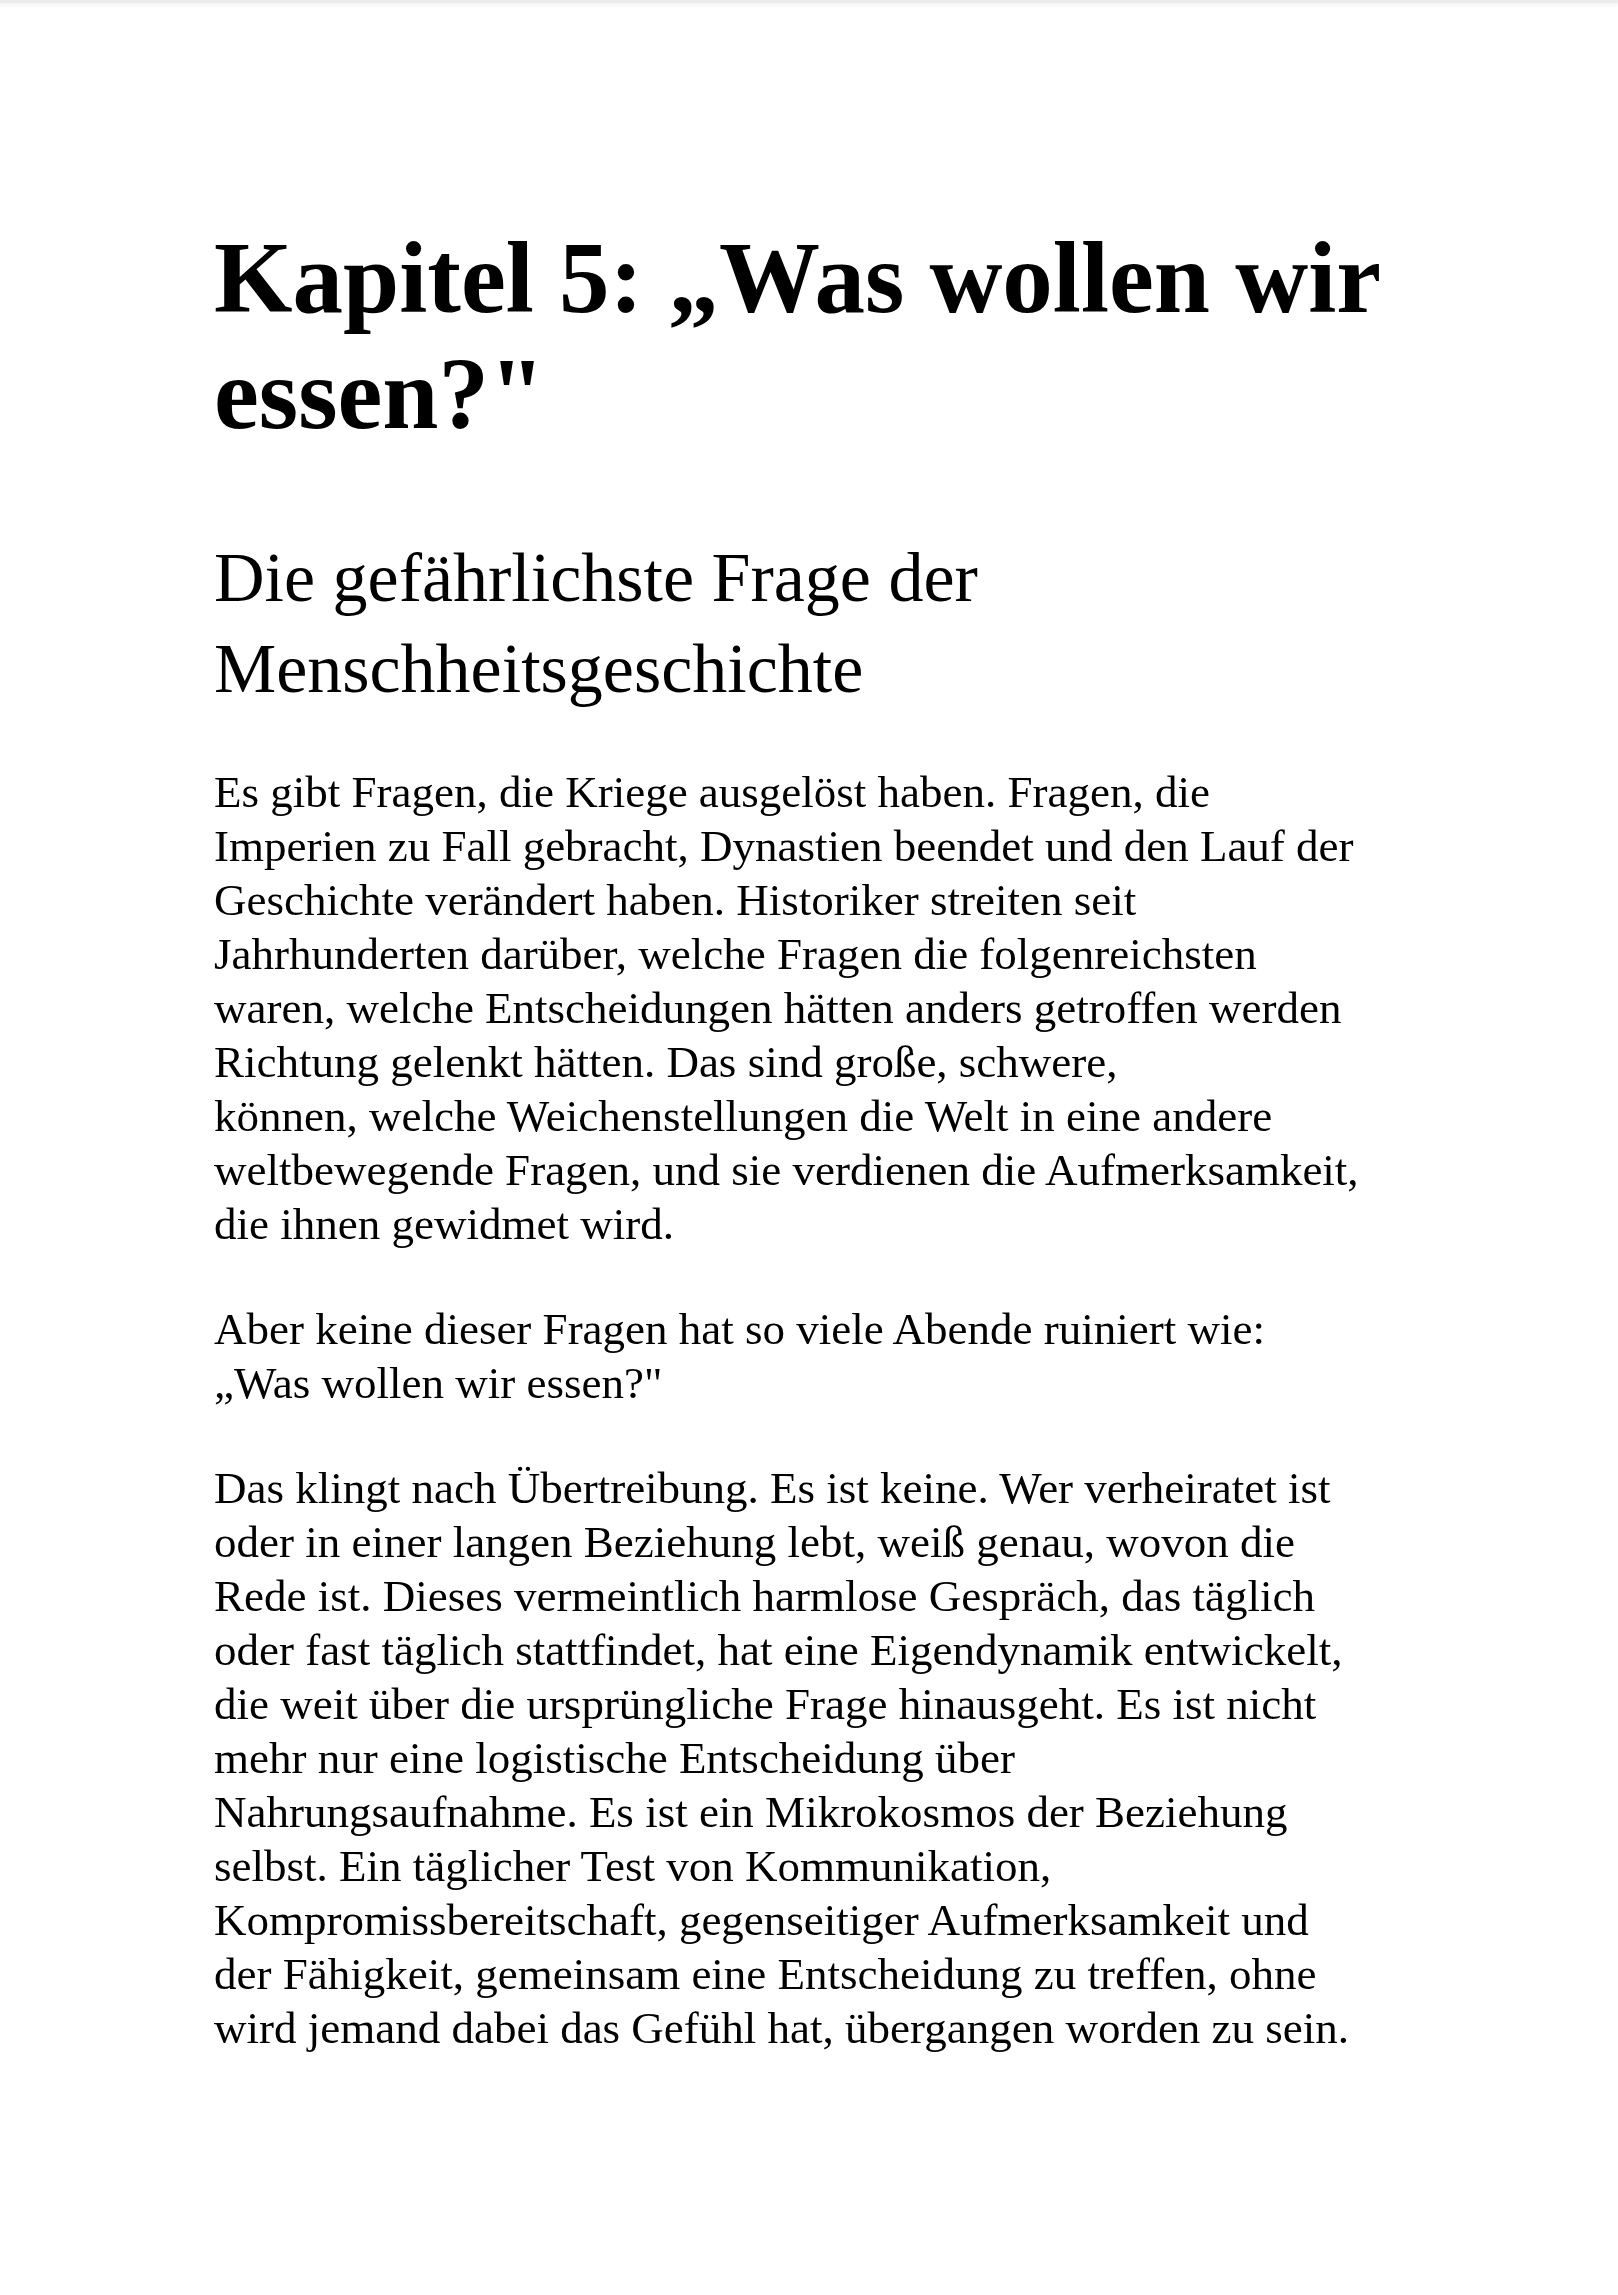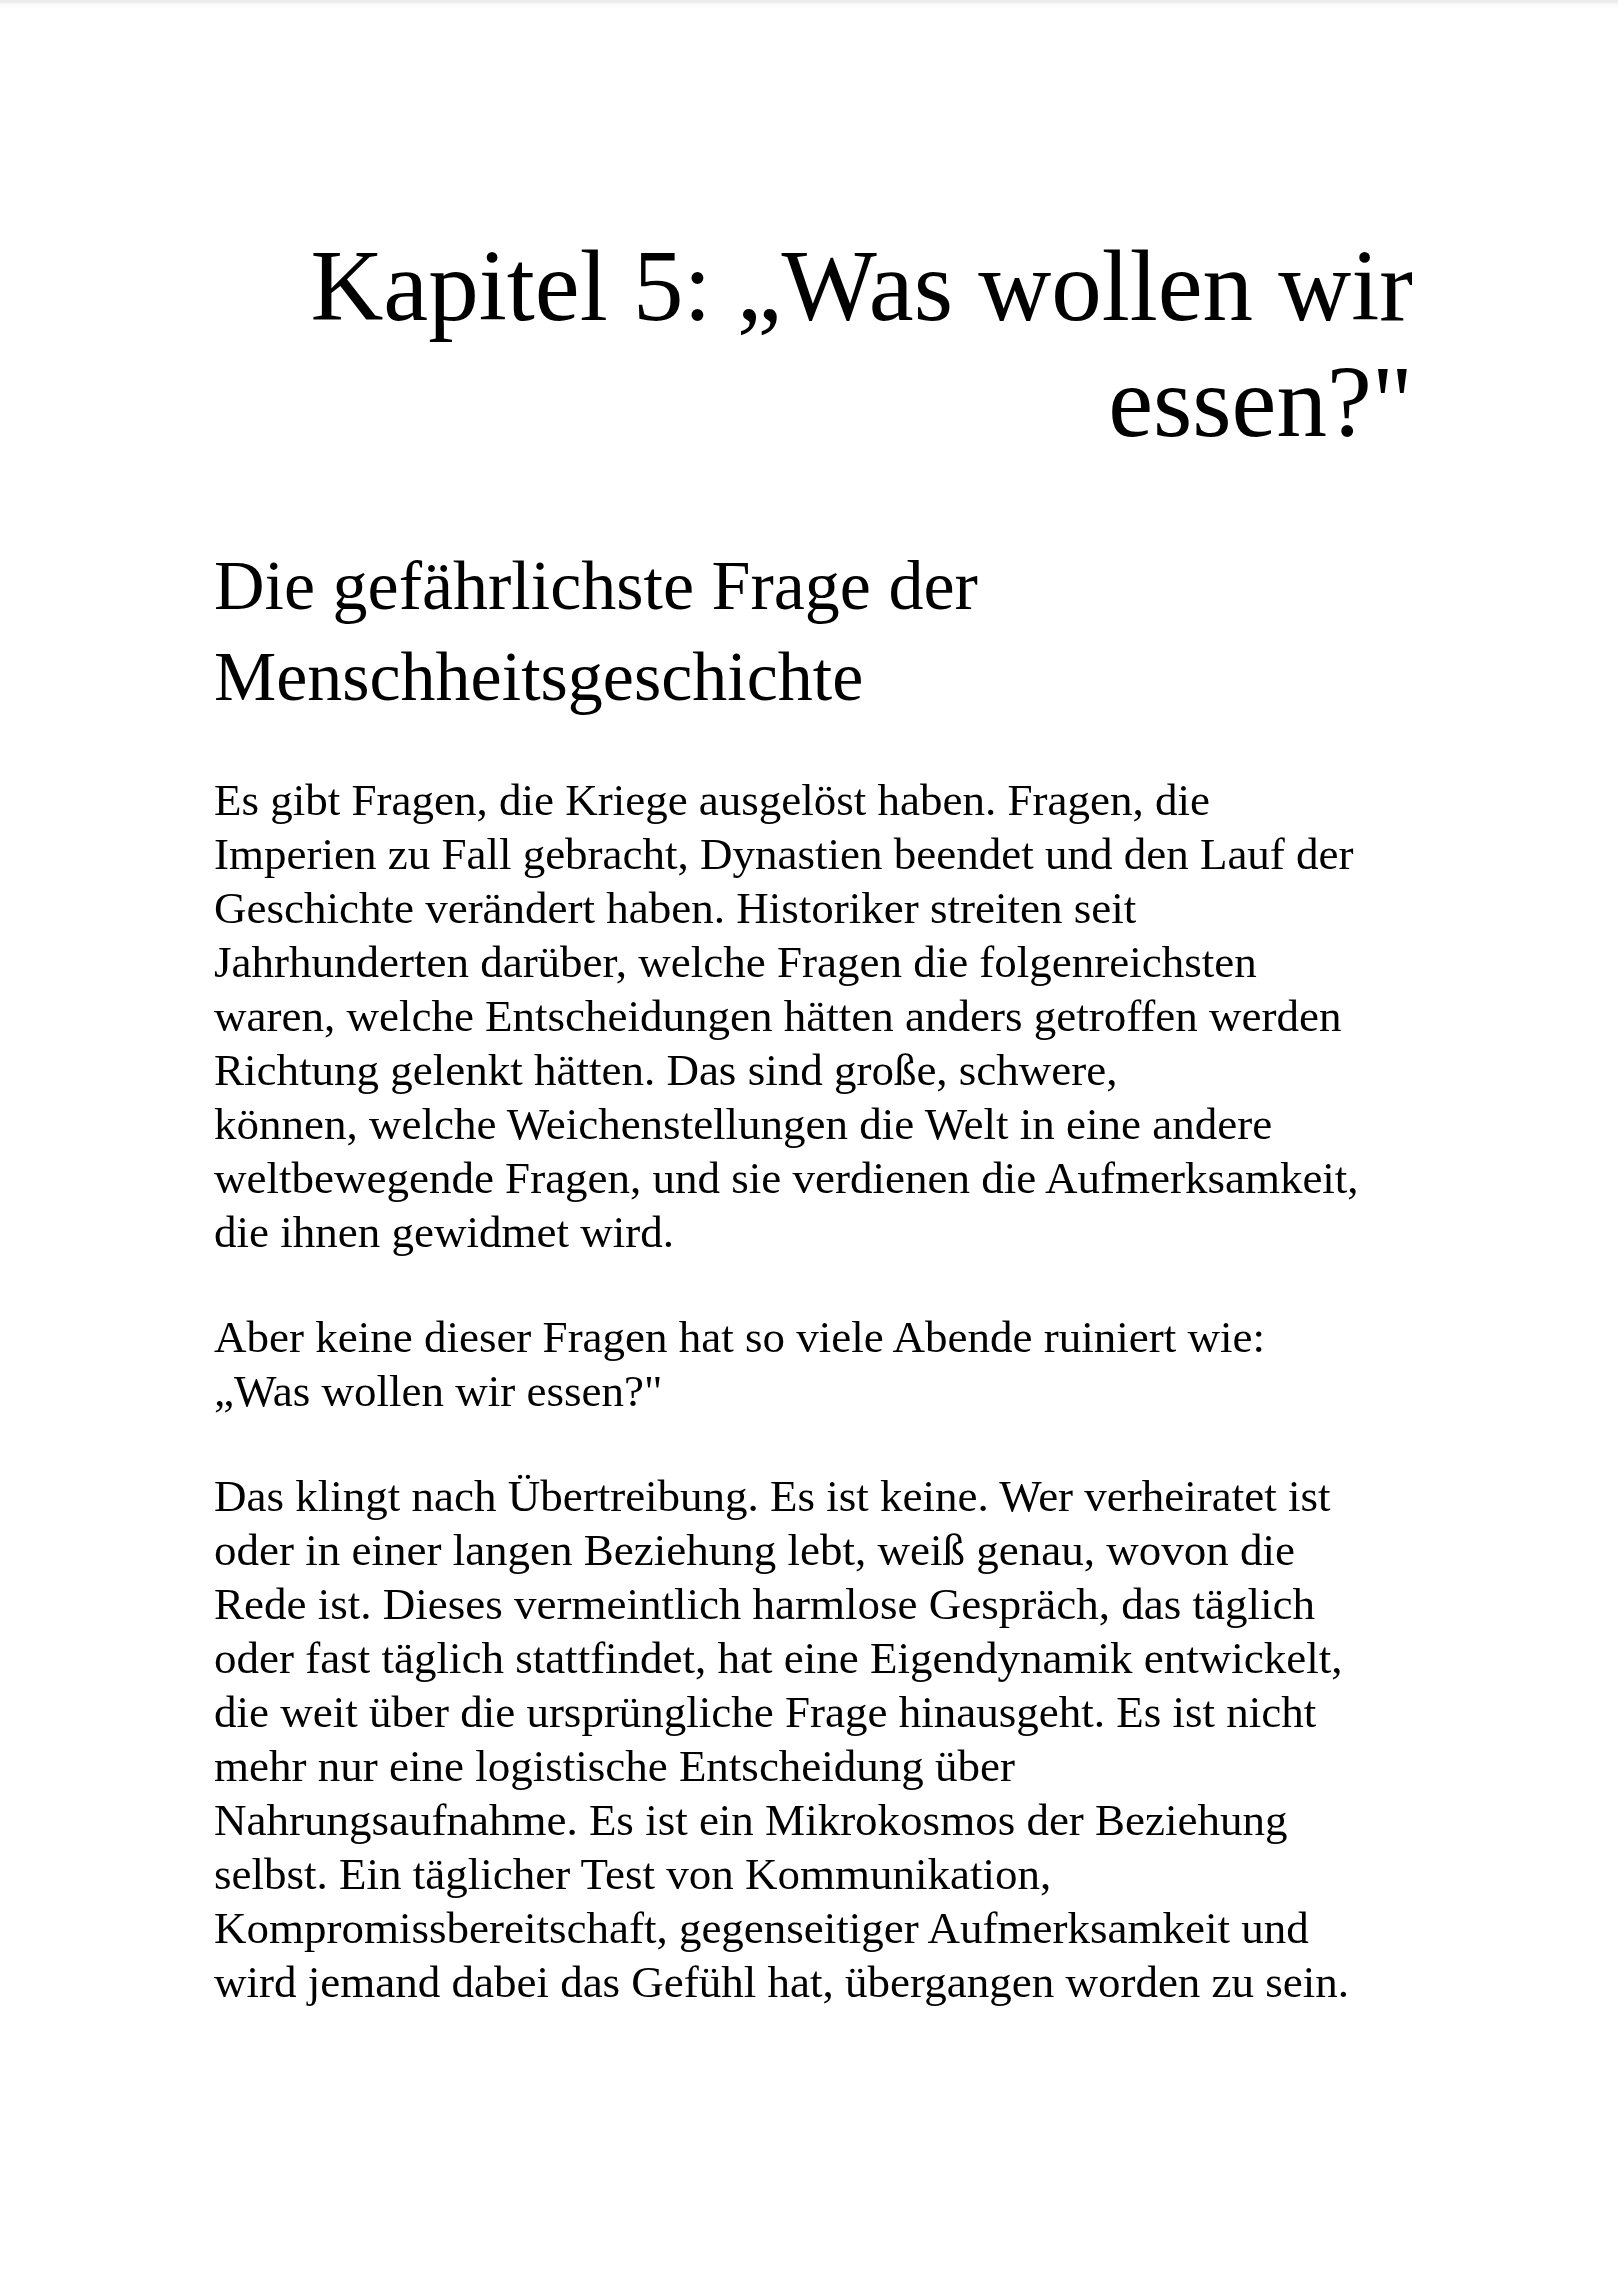--- a/index.html
+++ b/index.html
@@ -22,23 +22,22 @@
     height: 6px;
     background: linear-gradient(#f6f6f6, #ffffff);
   }
   main.page {
     padding: 211px 0 0 214px;
     width: 1207px;
   }
   h1.chapter-title {
     font-size: 101px;
     line-height: 116px;
-    font-weight: normal;
-    margin: 8px;
-    text-align: right;
+    font-weight: bold;
+    margin: 0;
   }
   h2.chapter-subtitle {
     font-size: 70px;
     line-height: 91px;
     font-weight: normal;
     margin: 80px 0 0 0;
   }
   p.body-paragraph {
     font-size: 45px;
     line-height: 54px;
@@ -86,16 +85,17 @@
   <p class="body-paragraph">
       <span class="line">Das klingt nach Übertreibung. Es ist keine. Wer verheiratet ist</span>
       <span class="line">oder in einer langen Beziehung lebt, weiß genau, wovon die</span>
       <span class="line">Rede ist. Dieses vermeintlich harmlose Gespräch, das täglich</span>
       <span class="line">oder fast täglich stattfindet, hat eine Eigendynamik entwickelt,</span>
       <span class="line">die weit über die ursprüngliche Frage hinausgeht. Es ist nicht</span>
       <span class="line">mehr nur eine logistische Entscheidung über</span>
       <span class="line">Nahrungsaufnahme. Es ist ein Mikrokosmos der Beziehung</span>
       <span class="line">selbst. Ein täglicher Test von Kommunikation,</span>
       <span class="line">Kompromissbereitschaft, gegenseitiger Aufmerksamkeit und</span>
+      <span class="line">der Fähigkeit, gemeinsam eine Entscheidung zu treffen, ohne</span>
       <span class="line">wird jemand dabei das Gefühl hat, übergangen worden zu sein.</span>
     </p>
 </main>
 
 
 </body></html>

